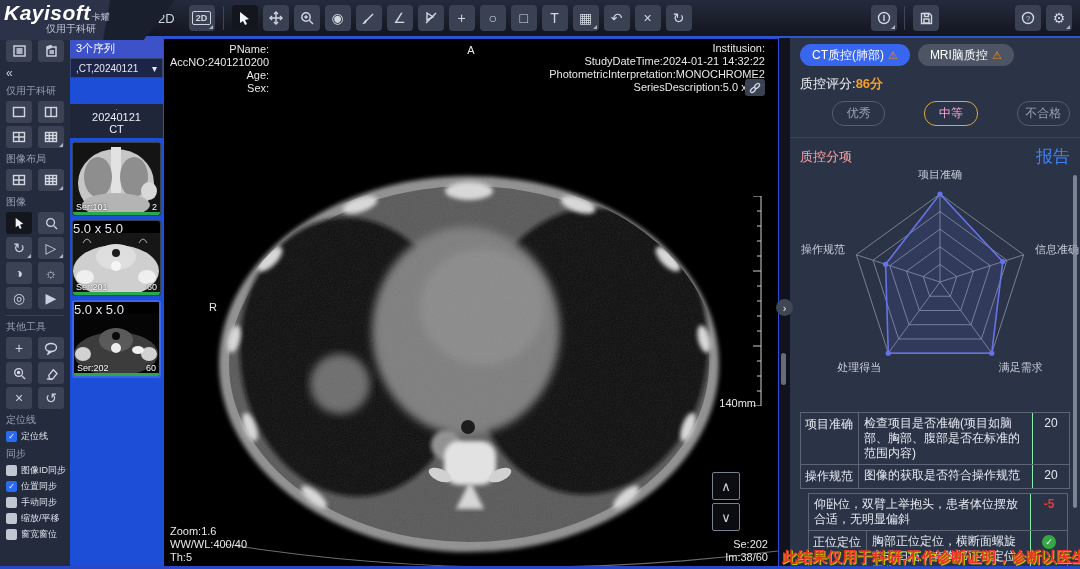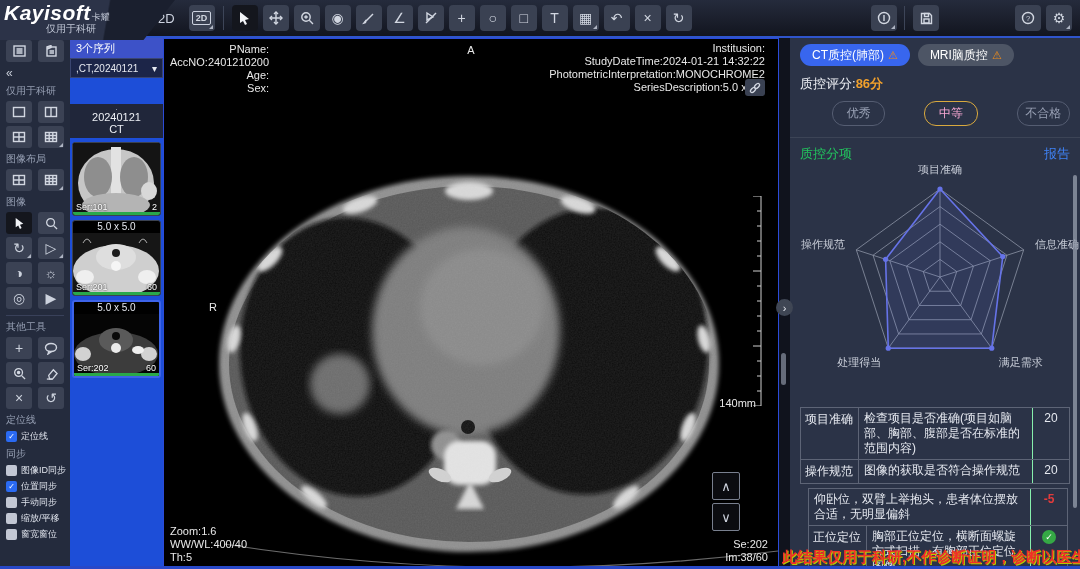--- a/index.html
+++ b/index.html
@@ -55,21 +55,21 @@
   #series-header { height:20px; background:#3d52c8; color:#fff; font-size:11px; padding:3px 6px; }
   #study-select { height:20px; background:#1c2548; border:1px solid #3a4570; color:#e6e9f0;
     font-size:10px; display:flex; align-items:center; justify-content:space-between; padding:0 5px; }
   #group-head { margin-top:26px; background:#20263a; text-align:center; color:#eceff5; padding:1px 0 3px 0; }
   #group-head .dot { font-size:8px; line-height:6px; color:#cfd4e0; }
   #group-head .d1 { font-size:11px; }
   #group-head .d2 { font-size:11px; }
   .thumb { position:relative; margin:4px 2px 0 2px; width:89px; border:1px solid #3a4150; border-radius:3px;
     background:#000; overflow:hidden; }
   .thumb.selected { border:2px solid #3d63e8; }
-  .thumb-top { text-align:center; font-size:10px; color:#e6e9f0; height:12px; }
+  .thumb-top { text-align:left; font-size:13px; color:#e6e9f0; height:12px; }
   .thumb svg { display:block; }
   .thumb-foot { position:absolute; left:0; right:0; bottom:3px; display:flex; justify-content:space-between;
     padding:0 3px; font-size:9px; color:#fff; text-shadow:0 0 2px #000; }
   .thumb-bar { position:absolute; left:0; right:0; bottom:0; height:3px; background:#2aa84a; }
 
   
   #viewport { position:absolute; top:38px; left:163px; width:616px; height:531px; background:#000;
     border:1px solid #2b4bd8; z-index:10; }
   .ovl { position:absolute; font-size:11px; color:#e8e8e8; line-height:13px; z-index:5; }
   .ovl.tl { top:4px; left:6px;text-align:right; }
@@ -103,22 +103,22 @@
   .qc-tab.gray { background:#4d5565; }
   .warn { color:#f08c1a; font-size:11px; }
   #qc-score { font-size:13px; color:#f0f2f7; margin-bottom:8px; }
   #qc-score .val { color:#f0a02c; font-weight:bold; }
   #grade-row { display:flex; gap:7px; margin-bottom:11px; }
   .grade-btn { flex:1; height:25px; border:1px solid #555d72; border-radius:12px; background:transparent;
     color:#99a1b5; font-size:12px; display:flex; align-items:center; justify-content:center;margin-left:32px; }
   .grade-btn.active { border-color:#d9a93e; color:#f9a8d4; }
   #qc-divider { border-top:1px solid #3c4456; margin:0 -10px 7px -10px; }
   #qc-subhead { display:flex; justify-content:space-between; align-items:center; margin-bottom:2px; }
-  #qc-subhead .t { font-size:13px; color:#22c55e; }
-  #qc-subhead .r { font-size:13px; color:#3f82f5; }
+  #qc-subhead .t { font-size:13px; color:#fca5a5; }
+  #qc-subhead .r { font-size:17px; color:#3f82f5; }
   #radar-wrap { position:relative; height:234px; }
   .radar-grid { fill:none; stroke:#8d94a6; stroke-width:0.8; }
   .radar-data { fill:rgba(102,115,232,0.12); stroke:#6673e8; stroke-width:1.6; }
   .radar-dot { fill:#6673e8; }
   .radar-label { fill:#c8cdd8; font-size:11px; }
   #panel-scrollbar { position:absolute; top:137px; right:3px; width:4px; height:333px; border-radius:2px;
     background:#9198a8; opacity:.8; }
 
   
   #qc-table { margin-top:8px; font-size:12px; color:#e6e9f0; }

